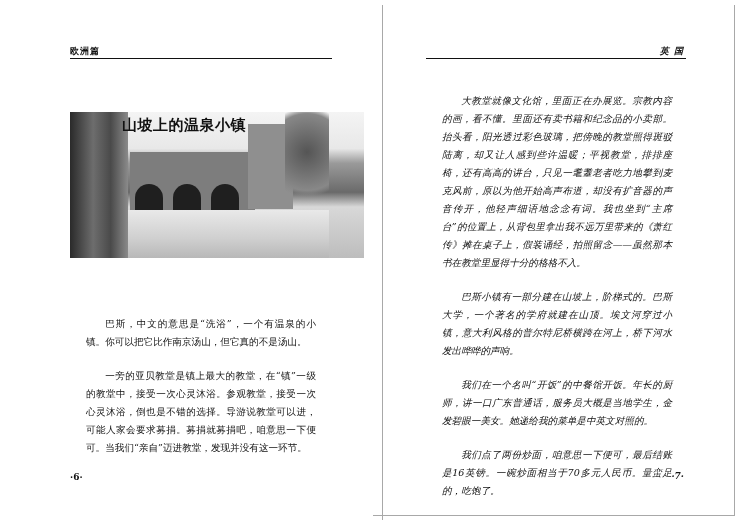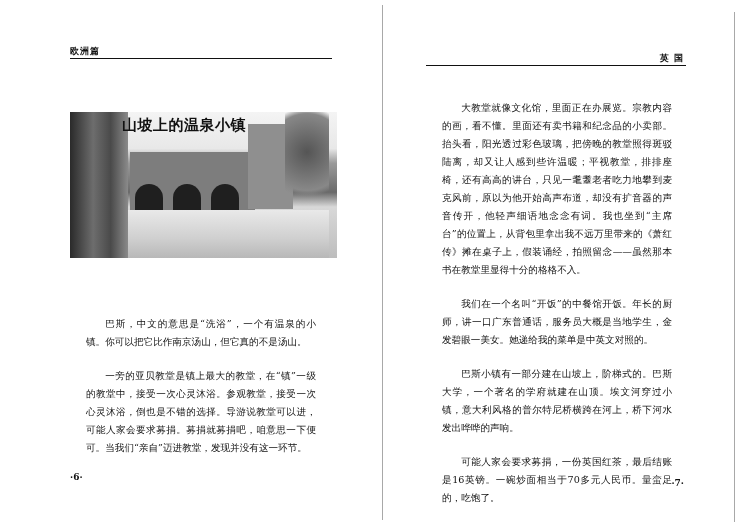--- a/index.html
+++ b/index.html
@@ -1,27 +1,27 @@
 <!DOCTYPE html>
 <html><head>
   <meta charset="utf-8">
   <style>
     html, body { margin:0; padding:0; background:#ffffff; }
     body { width:739px; height:522px; position:relative; overflow:hidden;
            font-family:"DejaVu Serif","Liberation Serif",serif; color:#111; }
     .page { position:absolute; top:0; }
     #left-page { left:15px; width:367px; height:515px; border-right:1.5px solid #a8a8a8; top:5px; }
-    #right-page { left:373px; width:361px; height:510px; border-right:1.5px solid #a8a8a8; border-bottom:1.5px solid #a8a8a8; top:12px; }
+    #right-page { left:373px; width:361px; height:510px; border-right:1.5px solid #a8a8a8; border-bottom:1.5px solid #a8a8a8; top:5px;font-style:italic; }
     .running-head { position:absolute; top:40px; font-size:9px; font-weight:bold; letter-spacing:1px; }
     .head-rule { position:absolute; top:53px; height:0; border-top:1.5px solid #111; }
     #left-page .running-head { left:55px; }
     #left-page .head-rule { left:55px; width:262px; }
     #right-page .running-head { right:50px; }
     #right-page .head-rule { left:53px; width:260px; }
-    .photo { position:absolute; left:55px; top:107px; width:267px; height:146px; overflow:hidden;
+    .photo { position:absolute; left:55px; top:107px; width:294px; height:146px; overflow:hidden;
              background:linear-gradient(#f4f4f4 0%, #e8e8e8 25%, #9a9a9a 35%, #6a6a6a 55%, #d8d8d8 65%, #bdbdbd 100%); }
     .photo .building-left { position:absolute; left:0; top:0; width:58px; height:146px;
              background:linear-gradient(90deg,#2a2a2a,#6d6d6d 40%,#4a4a4a 70%,#8a8a8a); }
     .photo .bridge { position:absolute; left:60px; top:40px; width:125px; height:58px; background:#7d7d7d; }
     .photo .arch { position:absolute; top:72px; width:28px; height:28px; border-radius:14px 14px 0 0; background:#1f1f1f; }
     .photo .tower { position:absolute; left:178px; top:12px; width:45px; height:85px; background:#8f8f8f; }
     .photo .tree { position:absolute; left:215px; top:0; width:44px; height:100px; background:radial-gradient(circle at 50% 40%, #555 0%, #888 60%, transparent 70%); }
     .photo .water { position:absolute; left:58px; top:98px; width:201px; height:48px;
              background:linear-gradient(#e9e9e9,#cfcfcf 60%,#b8b8b8); }
     .photo-caption { position:absolute; left:52px; top:4px; font-family:"DejaVu Sans","Liberation Sans",sans-serif;
@@ -60,19 +60,19 @@
 
   <div class="folio">·6·</div>
 </div>
 
 <div class="page" id="right-page">
   <div class="running-head">英 国</div>
   <div class="head-rule"></div>
 
   <div class="body-text">
     <p>大教堂就像文化馆，里面正在办展览。宗教内容的画，看不懂。里面还有卖书籍和纪念品的小卖部。抬头看，阳光透过彩色玻璃，把傍晚的教堂照得斑驳陆离，却又让人感到些许温暖；平视教堂，排排座椅，还有高高的讲台，只见一耄耋老者吃力地攀到麦克风前，原以为他开始高声布道，却没有扩音器的声音传开，他轻声细语地念念有词。我也坐到“主席台”的位置上，从背包里拿出我不远万里带来的《萧红传》摊在桌子上，假装诵经，拍照留念——虽然那本书在教堂里显得十分的格格不入。</p>
+    <p>巴斯小镇有一部分建在山坡上，阶梯式的。巴斯大学，一个著名的学府就建在山顶。埃文河穿过小镇，意大利风格的普尔特尼桥横跨在河上，桥下河水发出哗哗的声响。</p>
     <p>我们在一个名叫“开饭”的中餐馆开饭。年长的厨师，讲一口广东普通话，服务员大概是当地学生，金发碧眼一美女。她递给我的菜单是中英文对照的。</p>
-    <p>巴斯小镇有一部分建在山坡上，阶梯式的。巴斯大学，一个著名的学府就建在山顶。埃文河穿过小镇，意大利风格的普尔特尼桥横跨在河上，桥下河水发出哗哗的声响。</p>
-    <p>可能人家会要求募捐，一份英国红茶，最后结账是16英镑。一碗炒面相当于70多元人民币。量蛮足的，吃饱了。</p>
+    <p>我们点了两份炒面，咱意思一下便可，最后结账是16英镑。一碗炒面相当于70多元人民币。量蛮足的，吃饱了。</p>
   </div>
 
   <div class="folio">·7·</div>
 </div>
 
 </body></html>

